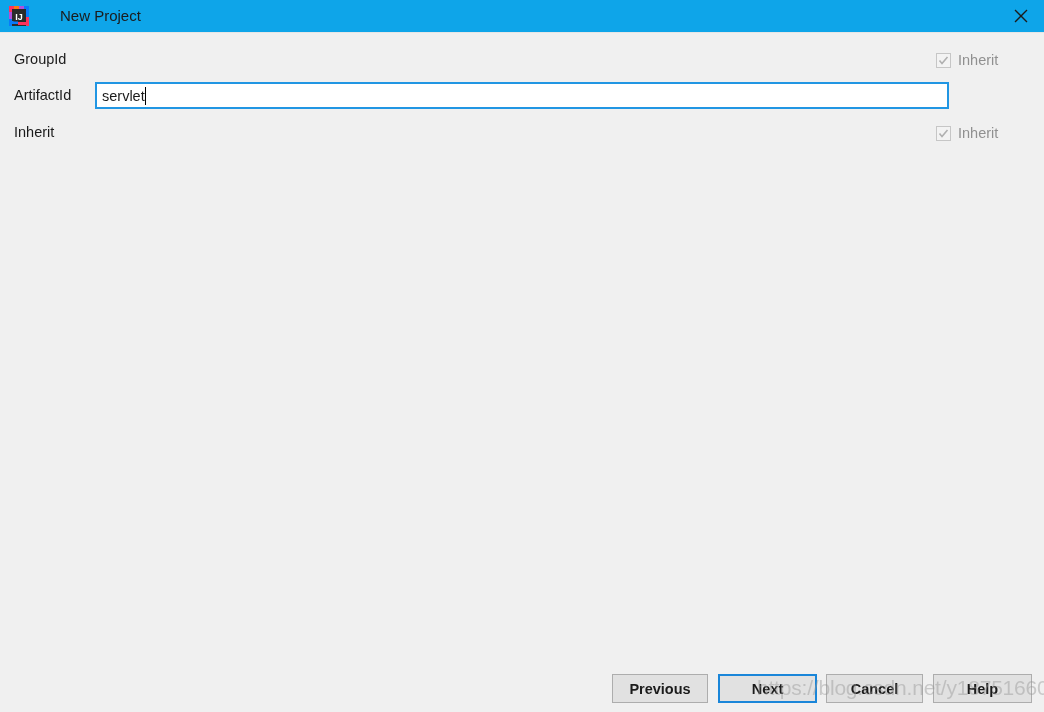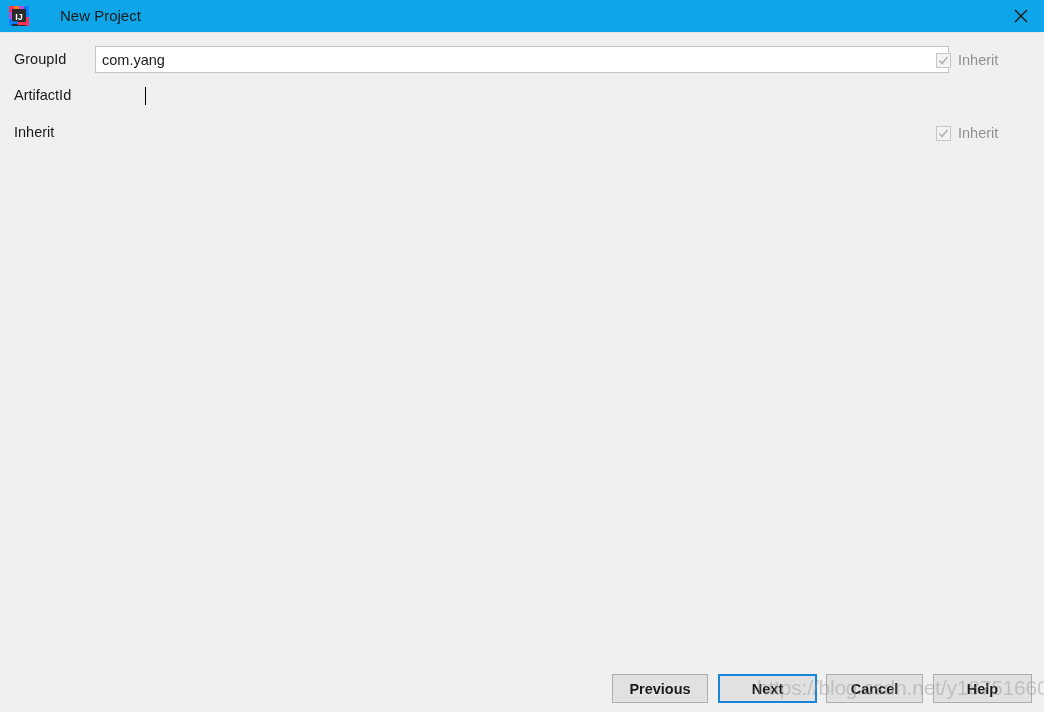--- a/index.html
+++ b/index.html
@@ -228,33 +228,33 @@
           <line x1="13" y1="1" x2="1" y2="13" stroke="#1b1b1b" stroke-width="1.3"></line>
         </svg>
       </span>
     </div>
   </div>
 
   <div class="form">
 
     <div class="row row-groupid">
       <span class="field-label">GroupId</span>
-      <input class="text-input" type="text" spellcheck="false" value="com.yang" style="">
       <div class="inherit">
         <span class="cb-box">
           <svg width="11" height="11" viewBox="0 0 11 11">
             <polyline points="1.5,5.5 4,8.5 9.5,2" fill="none" stroke="#b0b0b0" stroke-width="1.6"></polyline>
           </svg>
         </span>
         <span class="inherit-label">Inherit</span>
       </div>
     </div>
 
     <div class="row row-artifactid">
       <span class="field-label">ArtifactId</span>
+      <input class="text-input focused" type="text" spellcheck="false" value="servlet" style="">
       <span class="caret" id="artifact-caret" style="left: 145.219px;"></span>
     </div>
 
     <div class="row row-version">
       <span class="field-label">Inherit</span>
       <div class="inherit">
         <span class="cb-box">
           <svg width="11" height="11" viewBox="0 0 11 11">
             <polyline points="1.5,5.5 4,8.5 9.5,2" fill="none" stroke="#b0b0b0" stroke-width="1.6"></polyline>
           </svg>

